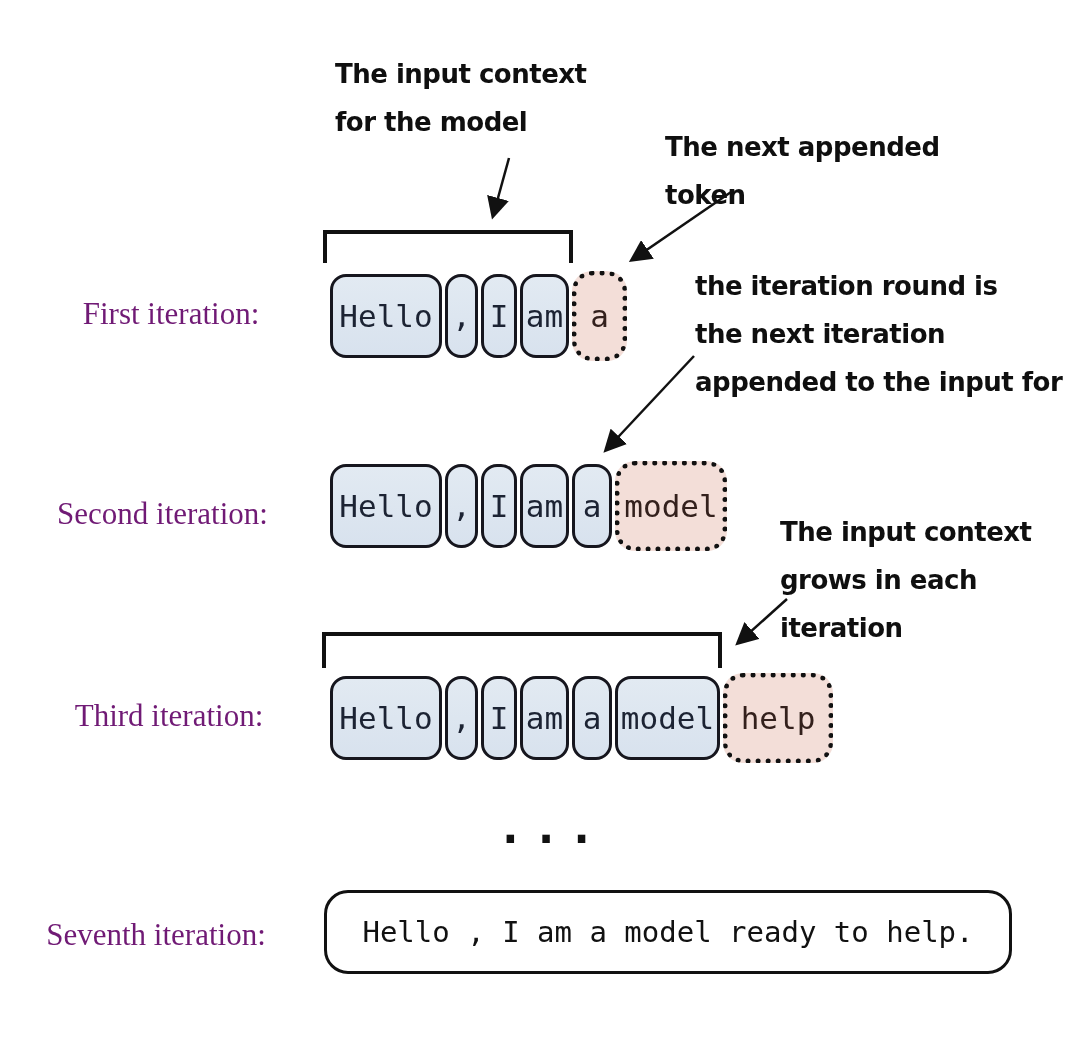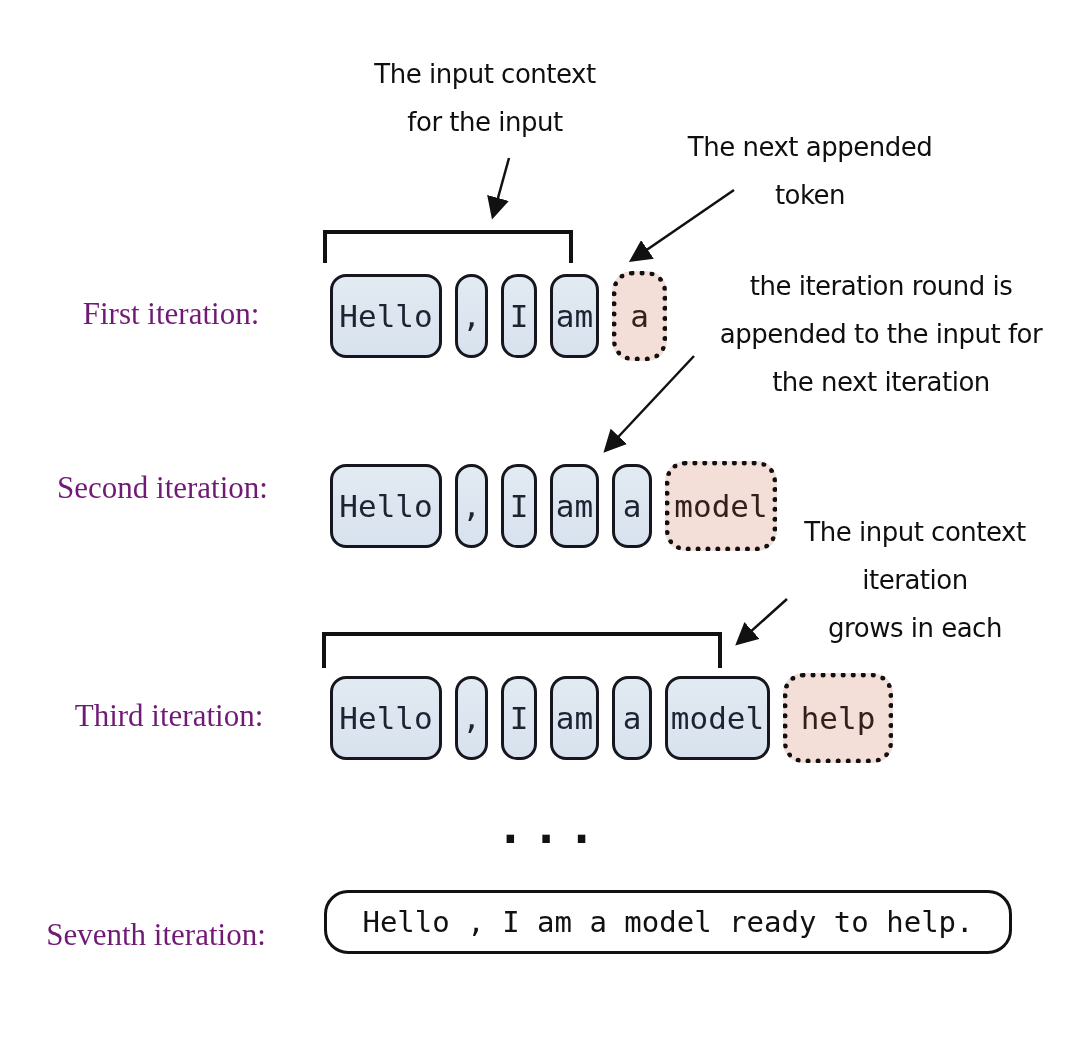--- a/index.html
+++ b/index.html
@@ -2,30 +2,30 @@
 <html style="--token-fill: #e2eaf2; --token-border: #16161e; --token-text: #1c2333; --generated-fill: #f3ded8; --generated-border: #111111; --generated-text: #33201c;"><head>
 <meta charset="utf-8">
 <style>
   html,body{margin:0;padding:0;background:#ffffff;}
   #canvas{
     position:relative;width:1084px;height:1046px;background:#ffffff;overflow:hidden;
     font-family:"Liberation Sans",sans-serif;
   }
   
   .annot{
-    position:absolute;text-align:center;font-family:"DejaVu Sans",sans-serif;
-    font-weight:normal;font-size:26px;line-height:48px;color:#0f0f0f;letter-spacing:-0.5px;
+    position:absolute;font-family:"DejaVu Sans",sans-serif;
+    font-weight:bold;font-size:26px;line-height:48px;color:#0f0f0f;letter-spacing:-0.5px;
   }
   
   .iter-label{
     position:absolute;text-align:center;font-family:Liberation Serif, serif;
     font-size:31px;color:#701a75;white-space:nowrap;
   }
   
-  .row-tokens{position:absolute;display:flex;align-items:center;gap:13px;}
+  .row-tokens{position:absolute;display:flex;align-items:center;gap:3px;}
   .tok{
     box-sizing:border-box;height:84px;
     border:3px solid var(--token-border,#16161e);
     border-radius:16px;
     background:linear-gradient(180deg,var(--token-fill,#e2eaf2) 0%,#d8e2ee 100%);
     display:flex;align-items:center;justify-content:center;
     font-family:"DejaVu Sans Mono",monospace;font-size:31px;color:var(--token-text,#1c2333);
   }
   .gen{
     box-sizing:border-box;height:90px;
@@ -57,53 +57,53 @@
   }
   svg.overlay{position:absolute;left:0;top:0;pointer-events:none;}
 </style>
 </head>
 <body>
 
 <div id="canvas">
 
   <div class="annot" style="left:335px;top:50px;width:300px;">
     <div>The input context</div>
-    <div>for the input</div>
+    <div>for the model</div>
   </div>
 
   <div class="annot" style="left:665px;top:123px;width:290px;">
     <div>The next appended</div>
     <div>token</div>
   </div>
 
   <div class="annot" style="left:695px;top:262px;width:372px;">
     <div>the iteration round is</div>
+    <div>the next iteration</div>
     <div>appended to the input for</div>
-    <div>the next iteration</div>
   </div>
 
   <div class="annot" style="left:780px;top:508px;width:270px;">
     <div>The input context</div>
+    <div>grows in each</div>
     <div>iteration</div>
-    <div>grows in each</div>
   </div>
 
   <div class="bracket" style="left:323px;top:230px;width:250px;height:33px;"></div>
   <div class="bracket" style="left:322px;top:632px;width:400px;height:36px;"></div>
 
   <div class="iter-label" style="left:40px;top:296px;width:262px;">First iteration:</div>
   <div class="row-tokens" style="left:330px;top:271px;">
     <div class="tok w-hello">Hello</div>
     <div class="tok w-comma">,</div>
     <div class="tok w-i">I</div>
     <div class="tok w-am">am</div>
     <div class="tok gen gw-a">a</div>
   </div>
 
-  <div class="iter-label" style="left:20px;top:470px;width:285px;">Second iteration:</div>
+  <div class="iter-label" style="left:20px;top:496px;width:285px;">Second iteration:</div>
   <div class="row-tokens" style="left:330px;top:461px;">
     <div class="tok w-hello">Hello</div>
     <div class="tok w-comma">,</div>
     <div class="tok w-i">I</div>
     <div class="tok w-am">am</div>
     <div class="tok w-a">a</div>
     <div class="tok gen gw-model">model</div>
   </div>
 
   <div class="iter-label" style="left:40px;top:698px;width:258px;">Third iteration:</div>
@@ -113,21 +113,21 @@
     <div class="tok w-i">I</div>
     <div class="tok w-am">am</div>
     <div class="tok w-a">a</div>
     <div class="tok w-model">model</div>
     <div class="tok gen gw-ready">help</div>
   </div>
 
   <div class="dots" style="left:490px;top:800px;width:120px;">...</div>
 
   <div class="iter-label" style="left:20px;top:917px;width:272px;">Seventh iteration:</div>
-  <div class="final-box" style="left:324px;top:890px;width:688px;height:64px;">
+  <div class="final-box" style="left:324px;top:890px;width:688px;height:84px;">
     <span>Hello , I am a model ready to help.</span>
   </div>
 
   <svg class="overlay" width="1084" height="1046" viewBox="0 0 1084 1046">
     <defs>
       <marker id="ah" markerWidth="10" markerHeight="9" refX="7.5" refY="4.5" orient="auto">
         <path d="M0,0 L9,4.5 L0,9 z" fill="#111"></path>
       </marker>
     </defs>
     <line x1="509" y1="158" x2="493" y2="216" stroke="#111" stroke-width="2.5" marker-end="url(#ah)"></line>

